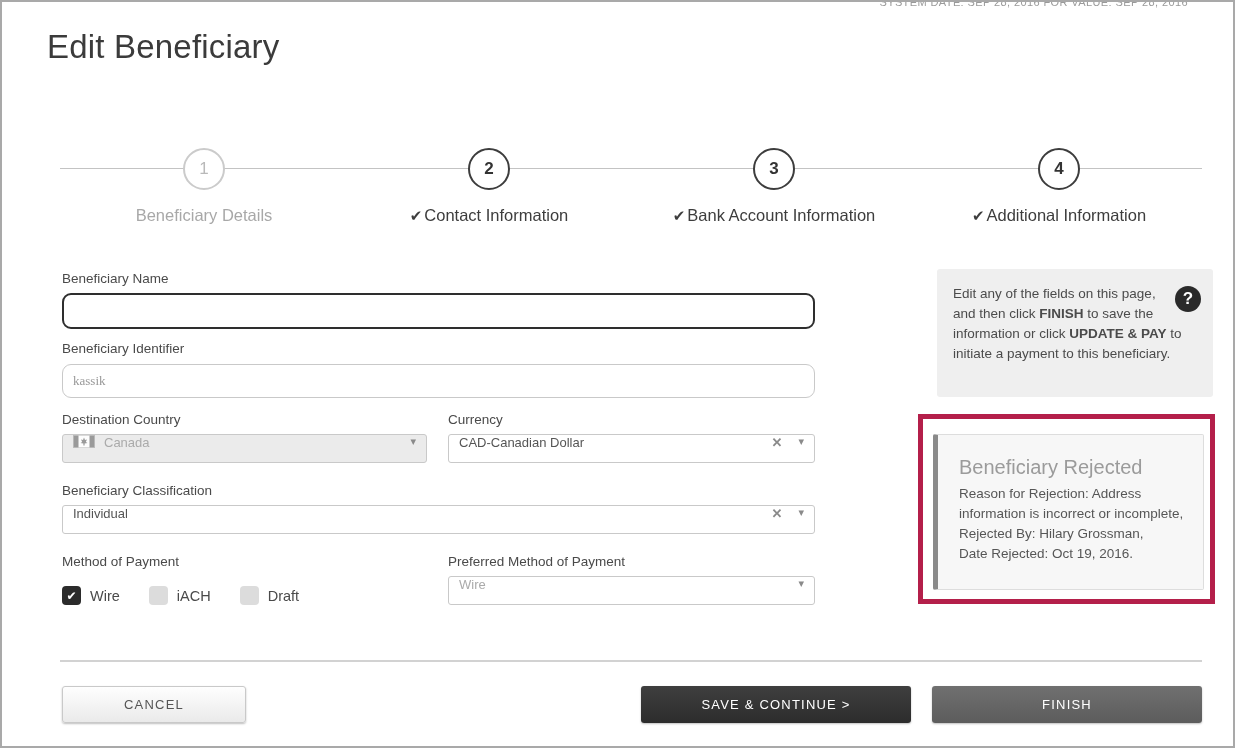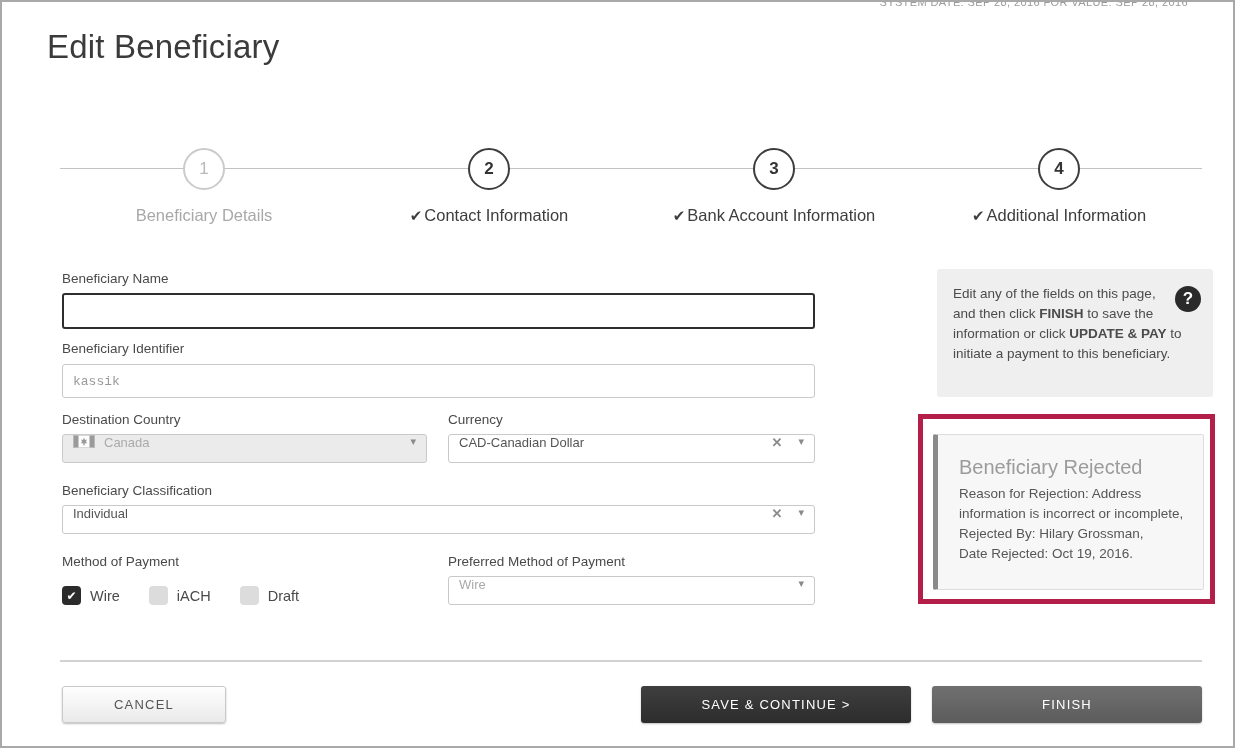--- a/index.html
+++ b/index.html
@@ -28,22 +28,22 @@
   .step-circle.inactive { border: 2px solid #cbcbcb; color: #b9b9b9; font-weight: normal; }
   .step-label {
     position: absolute; top: 204px; transform: translateX(-50%);
     font-size: 16.5px; color: #3d3d3d; white-space: nowrap; display: flex; align-items: flex-end;
   }
   .step-label.inactive { color: #a8a8a8; }
   .step-label .check { font-size: 15px; margin-right: 2px; color: #3d3d3d; }
   
   .field-label { position: absolute; font-size: 13.5px; color: #4a4a4a; text-align: right; }
   .text-input {
-    position: absolute; height: 28px; border: 1px solid #c9c9c9; border-radius: 3px;
-    font-family: Liberation Mono, monospace; font-size: 13px; color: #999; padding: 16px 10px;
+    position: absolute; height: 28px; border: 1px solid #c9c9c9; border-radius: 9px;
+    font-family: Liberation Serif, serif; font-size: 13px; color: #999; padding: 16px 10px;
     background: #fff; outline: none;
   }
   .text-input.focused { border: 2px solid #2e2e2e; height: 30px; color: #333; }
   .select-box {
     position: absolute; height: 29px; border: 1px solid #c9c9c9; border-radius: 3px;
     background: #fff; display: flex; padding: 0 10px; cursor: pointer;
   }
   .select-box.disabled { background: #ebebeb; cursor: default; }
   .select-value { font-size: 13px; color: #555; flex: 1 1 auto; overflow: hidden; white-space: nowrap; }
   .select-value.muted { color: #aaa; }
@@ -79,21 +79,21 @@
   }
   .reject-title { font-size: 20px; color: #9b9b9b; margin-bottom: 5px; }
   .reject-body { font-size: 13.5px; color: #565656; line-height: 20px; white-space: pre-line; }
   
   .footer-divider { position: absolute; left: 58px; top: 658px; width: 1142px; height: 2px; background: #d2d2d2; }
   .btn {
     position: absolute; top: 684px; height: 37px; border-radius: 3px; border: none;
     font-family: "Liberation Sans", sans-serif; font-size: 13px; letter-spacing: 1.2px;
     text-align: center; cursor: pointer; box-shadow: 0 1px 2px rgba(0,0,0,0.25);
   }
-  .btn-cancel { left: 60px; width: 164px; background: linear-gradient(#fefefe, #eaeaea);
+  .btn-cancel { left: 60px; width: 184px; background: linear-gradient(#fefefe, #eaeaea);
                 border: 1px solid #c9c9c9; color: #555; }
   .btn-save { left: 639px; width: 270px; background: linear-gradient(#3f3f3f, #2c2c2c); color: #fff; }
   .btn-finish { left: 930px; width: 270px; background: linear-gradient(#707070, #5c5c5c); color: #fff; }
 </style>
 </head>
 <body>
 
 <div class="page">
 
   <div class="system-date">SYSTEM DATE: SEP 28, 2016 FOR VALUE: SEP 28, 2016</div>

